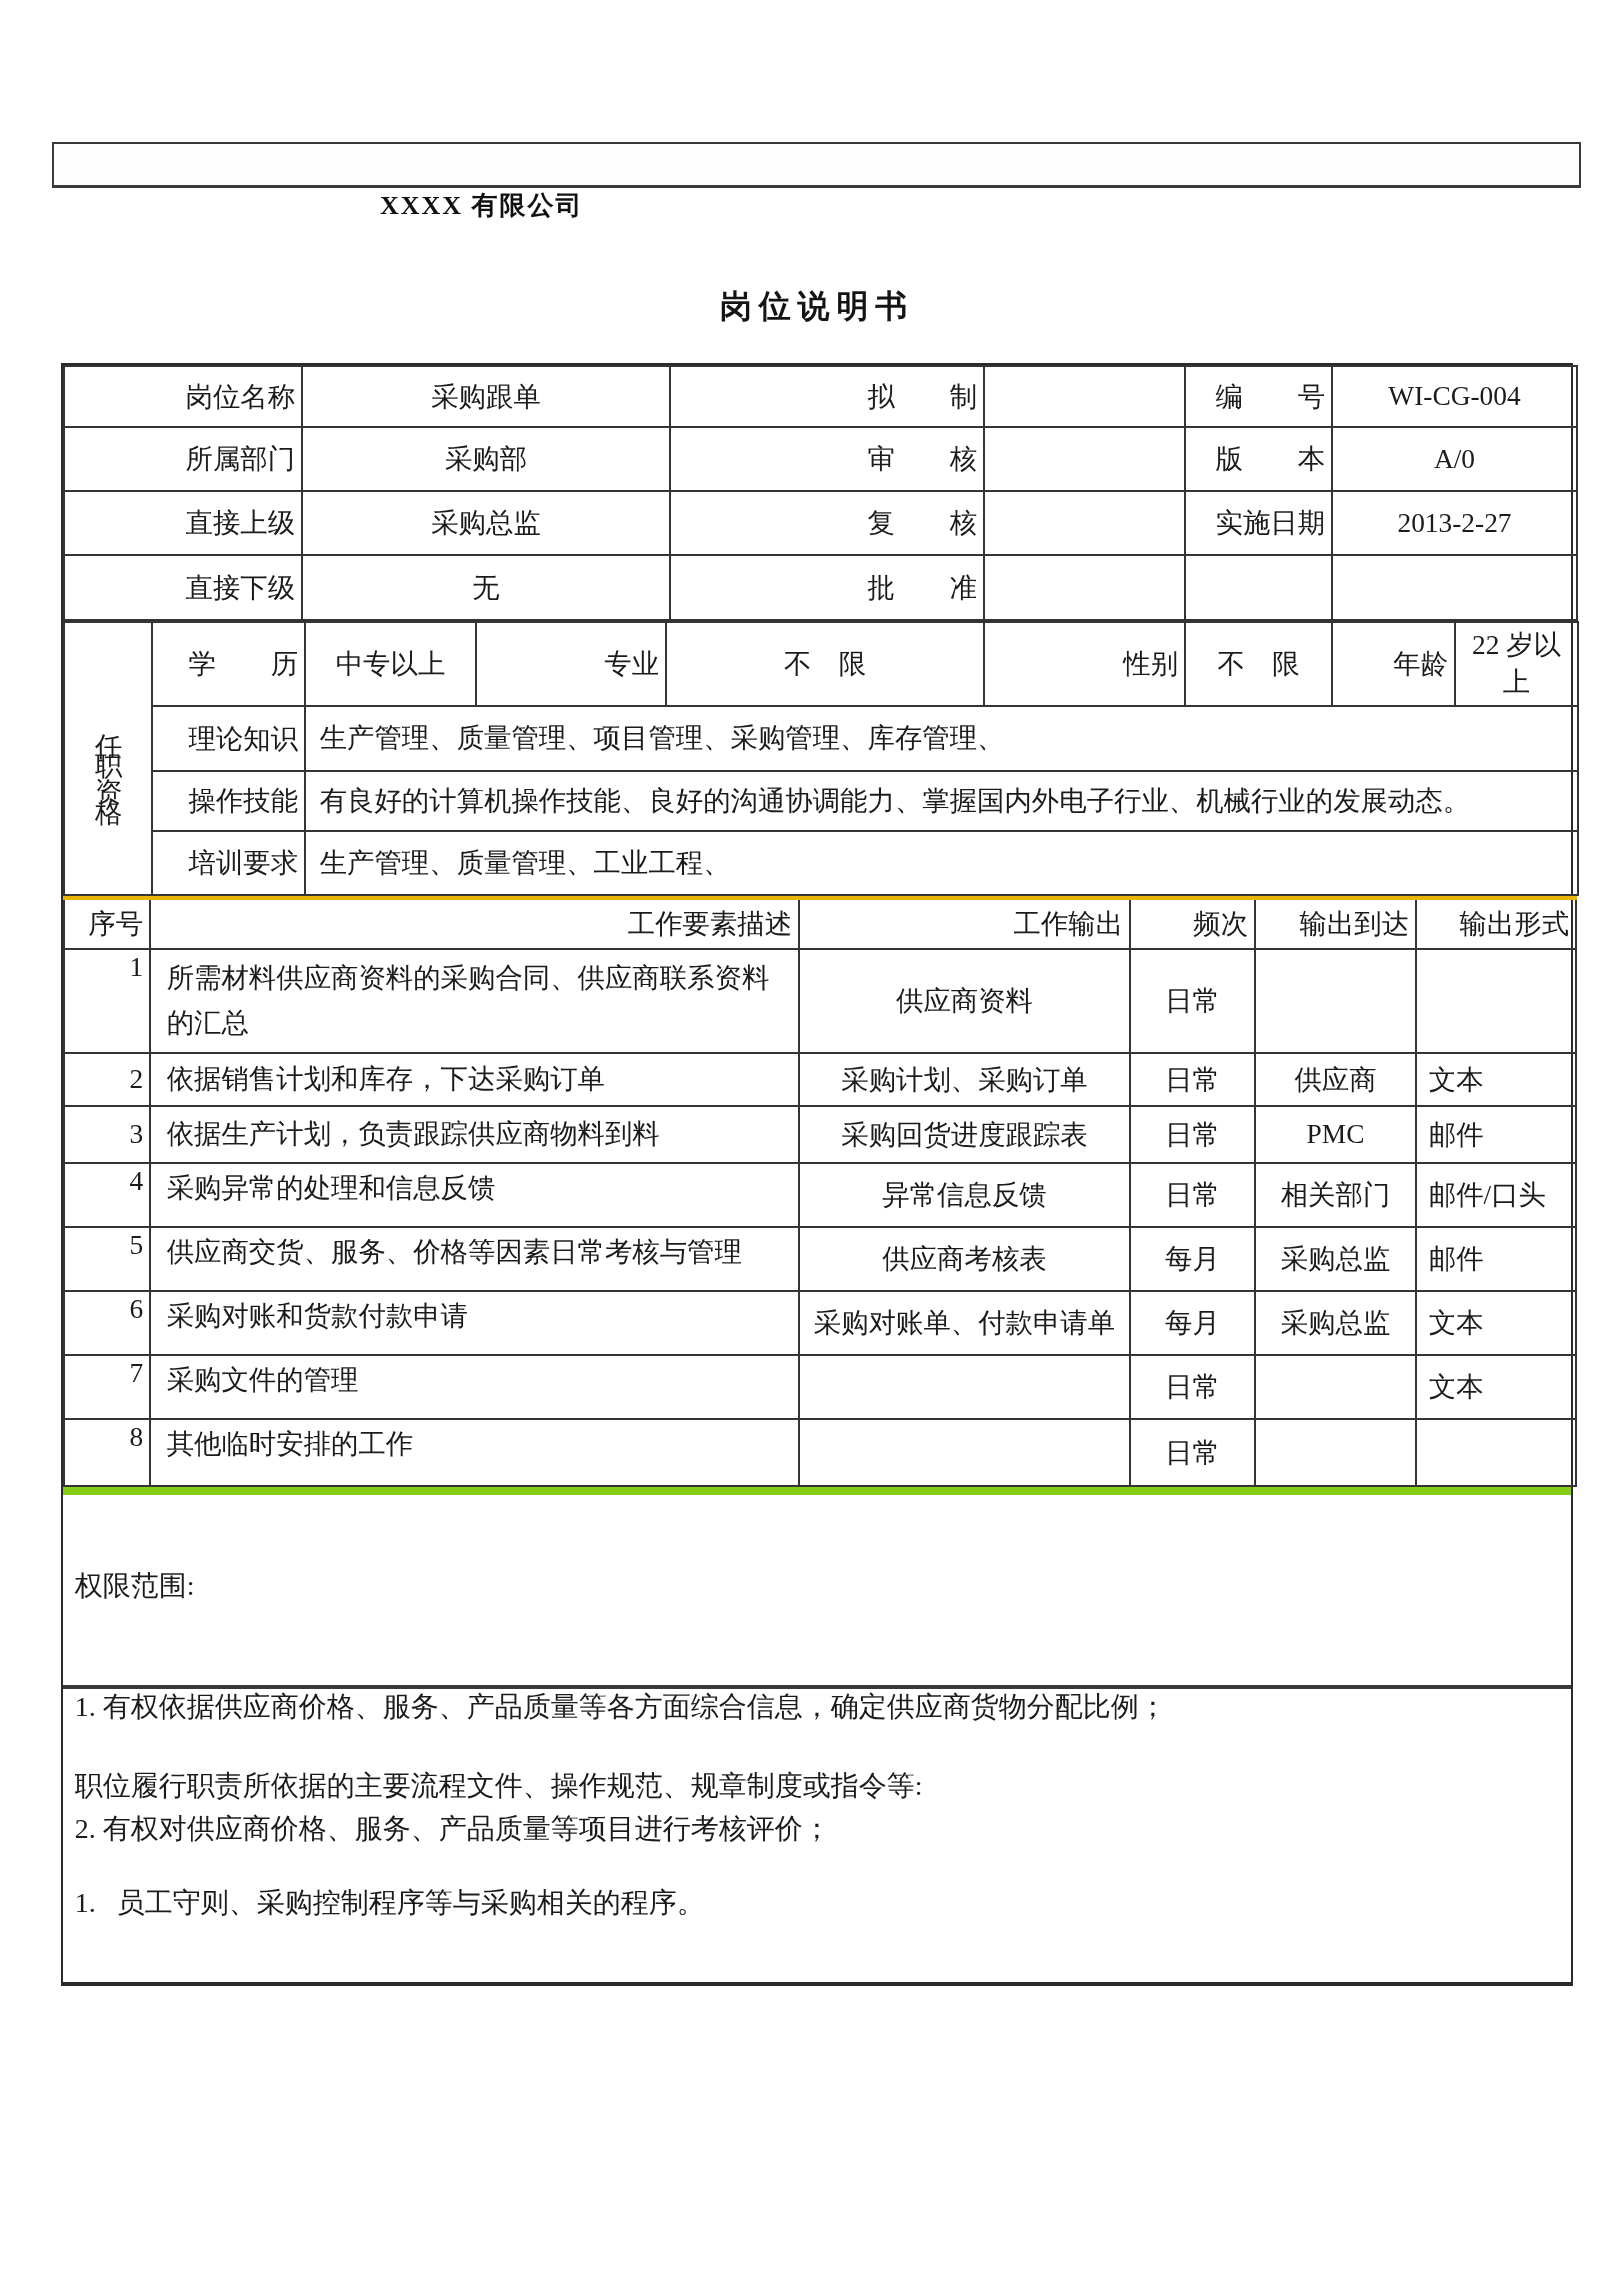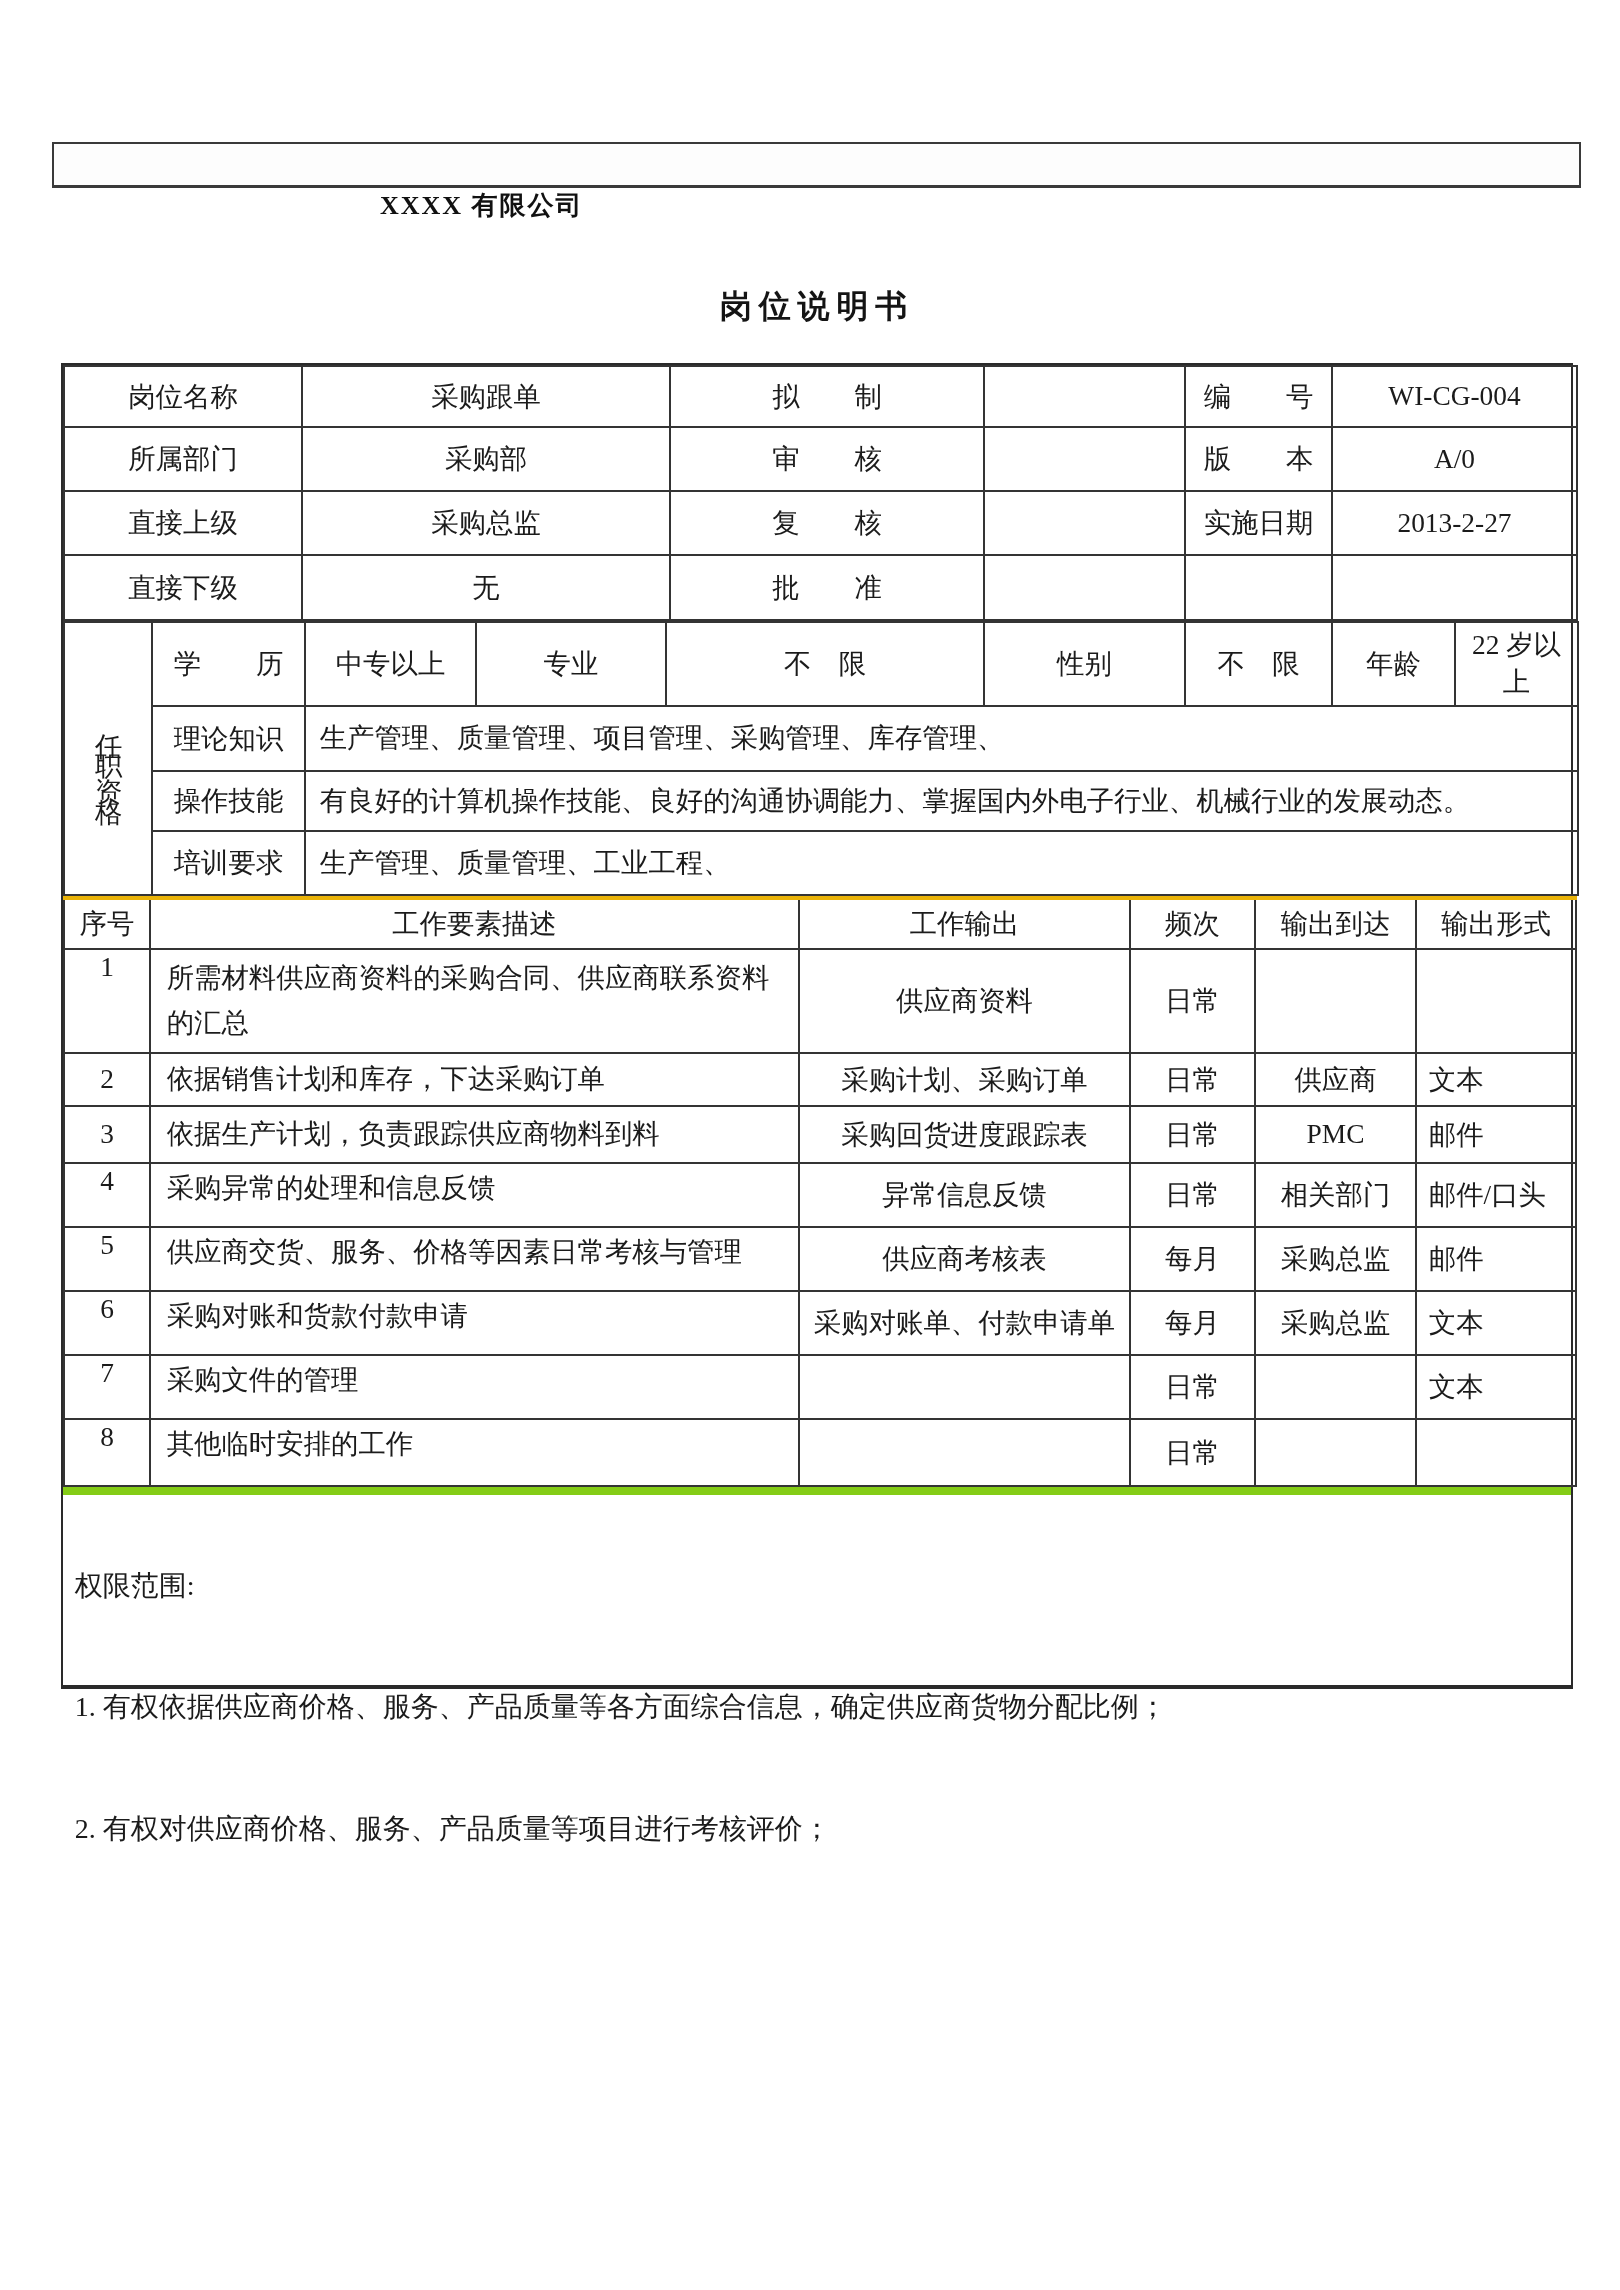--- a/index.html
+++ b/index.html
@@ -37,21 +37,21 @@
   table { border-collapse: collapse; table-layout: fixed; width: 100%; }
   td {
     border: 2px solid #343434;
     font-size: 27.4px;
     padding: 2px 5.9px;
     color: #1b1b1b;
     overflow: hidden;
   }
   .t2 { border-top: 2px solid #343434; }
   .t3 { border-top: 4px solid #eab308; }
-  .lbl { text-align: center; }
+  .lbl { text-align: right; }
   .val { text-align: center; }
   .sig { background: #fff; }
   .vcell { text-align: center; vertical-align: middle; }
   .vlabel {
     display: inline-block;
     writing-mode: vertical-rl;
     text-orientation: upright;
     letter-spacing: 21.6px;
     font-size: 27.4px;
     line-height: 1;
@@ -267,16 +267,20 @@
       </tr>
     </tbody>
       </table>
 
     <div class="authority">
       <div class="sec-head">权限范围:</div>
       <div class="sec-item">1. 有权依据供应商价格、服务、产品质量等各方面综合信息，确定供应商货物分配比例；</div>
       <div class="sec-item">2. 有权对供应商价格、服务、产品质量等项目进行考核评价；</div>
     </div>
 
+    <div class="procedures">
+      <div class="sec-head">职位履行职责所依据的主要流程文件、操作规范、规章制度或指令等:</div>
+      <div class="sec-item">1.   员工守则、采购控制程序等与采购相关的程序。</div>
+    </div>
 
   </div>
 </div>
 
 
 </body></html>

